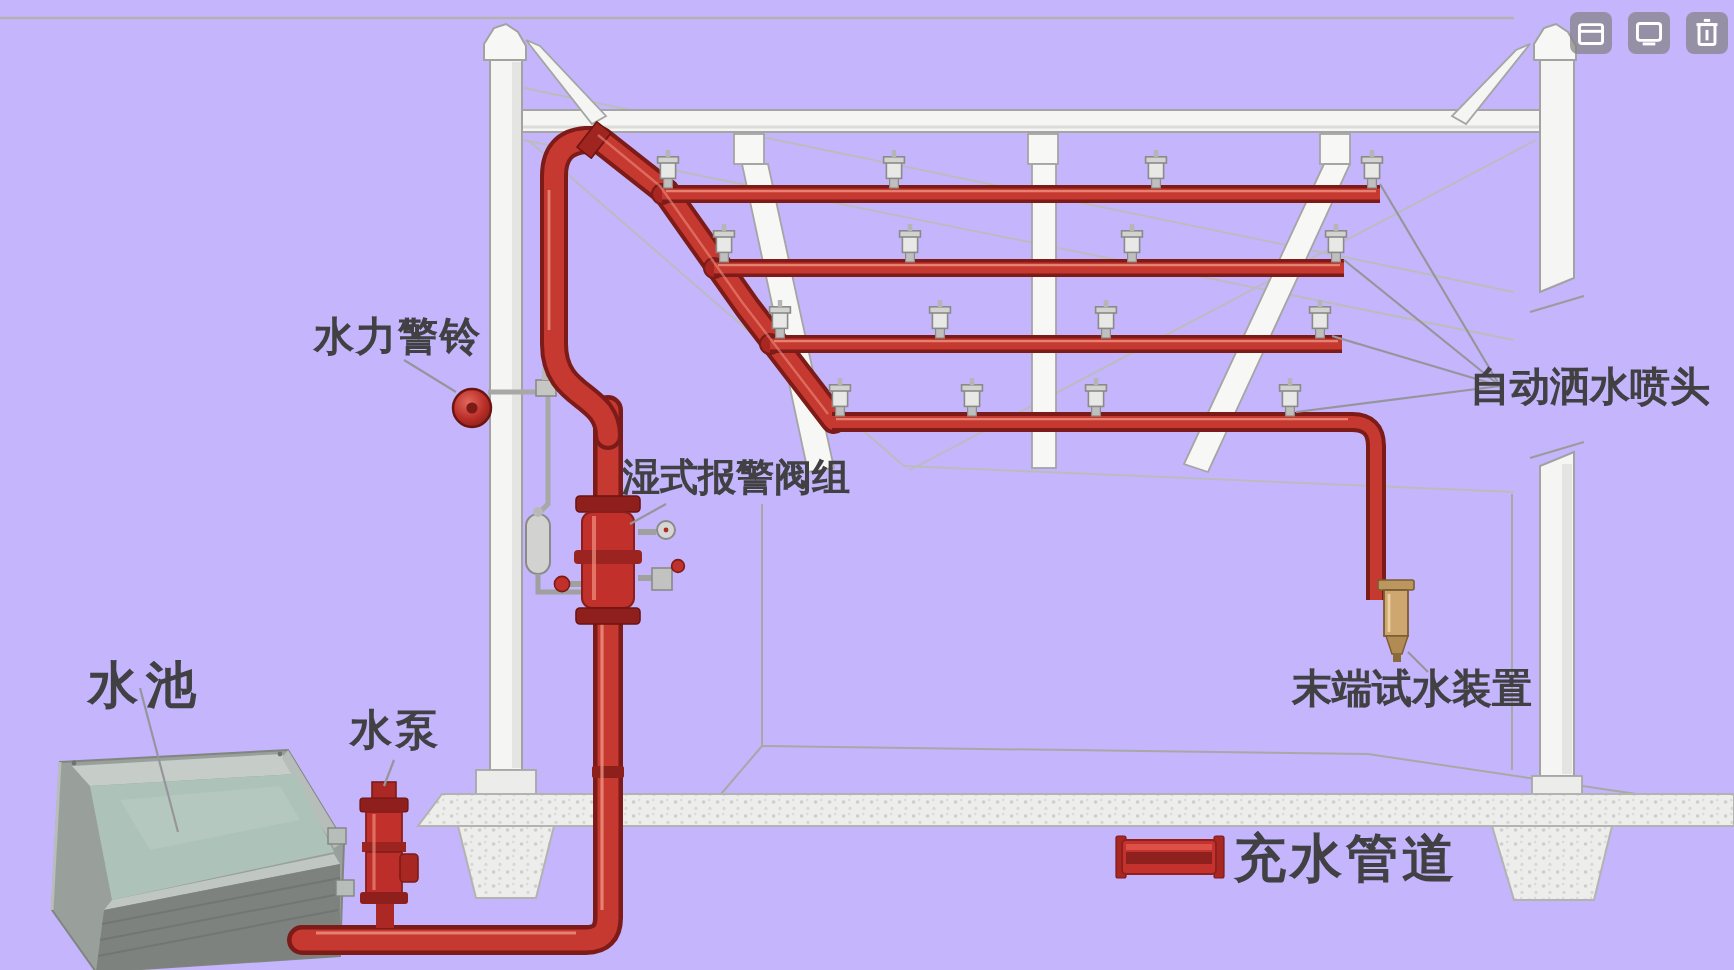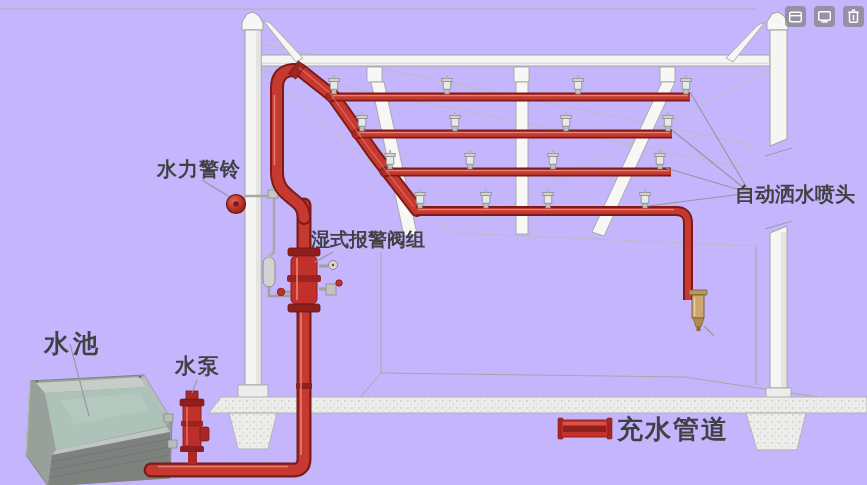--- a/index.html
+++ b/index.html
@@ -245,20 +245,21 @@
     <rect x="563" y="426" width="43" height="6" fill="#8e211d"></rect>
     <rect x="563" y="422" width="43" height="3" fill="#e0594e" opacity="0.8"></rect>
   </g>
 </svg>
 
 <div class="lbl lbl-bell">水力警铃</div>
 <div class="lbl lbl-valve">湿式报警阀组</div>
 <div class="lbl lbl-pool">水池</div>
 <div class="lbl lbl-pump">水泵</div>
 <div class="lbl lbl-sprinkler">自动洒水喷头</div>
+<div class="lbl lbl-endtest">末端试水装置</div>
 <div class="lbl lbl-legend">充水管道</div>
 
 <div class="toolbar">
   <button class="tb">
     <svg width="21" height="21" viewBox="0 0 20 20" fill="none" stroke="#ffffff" stroke-width="1.4">
       <rect x="4.5" y="6" width="11" height="9" rx="1.2"></rect>
       <line x1="4.5" y1="9.2" x2="15.5" y2="9.2"></line>
     </svg>
   </button>
   <button class="tb">

